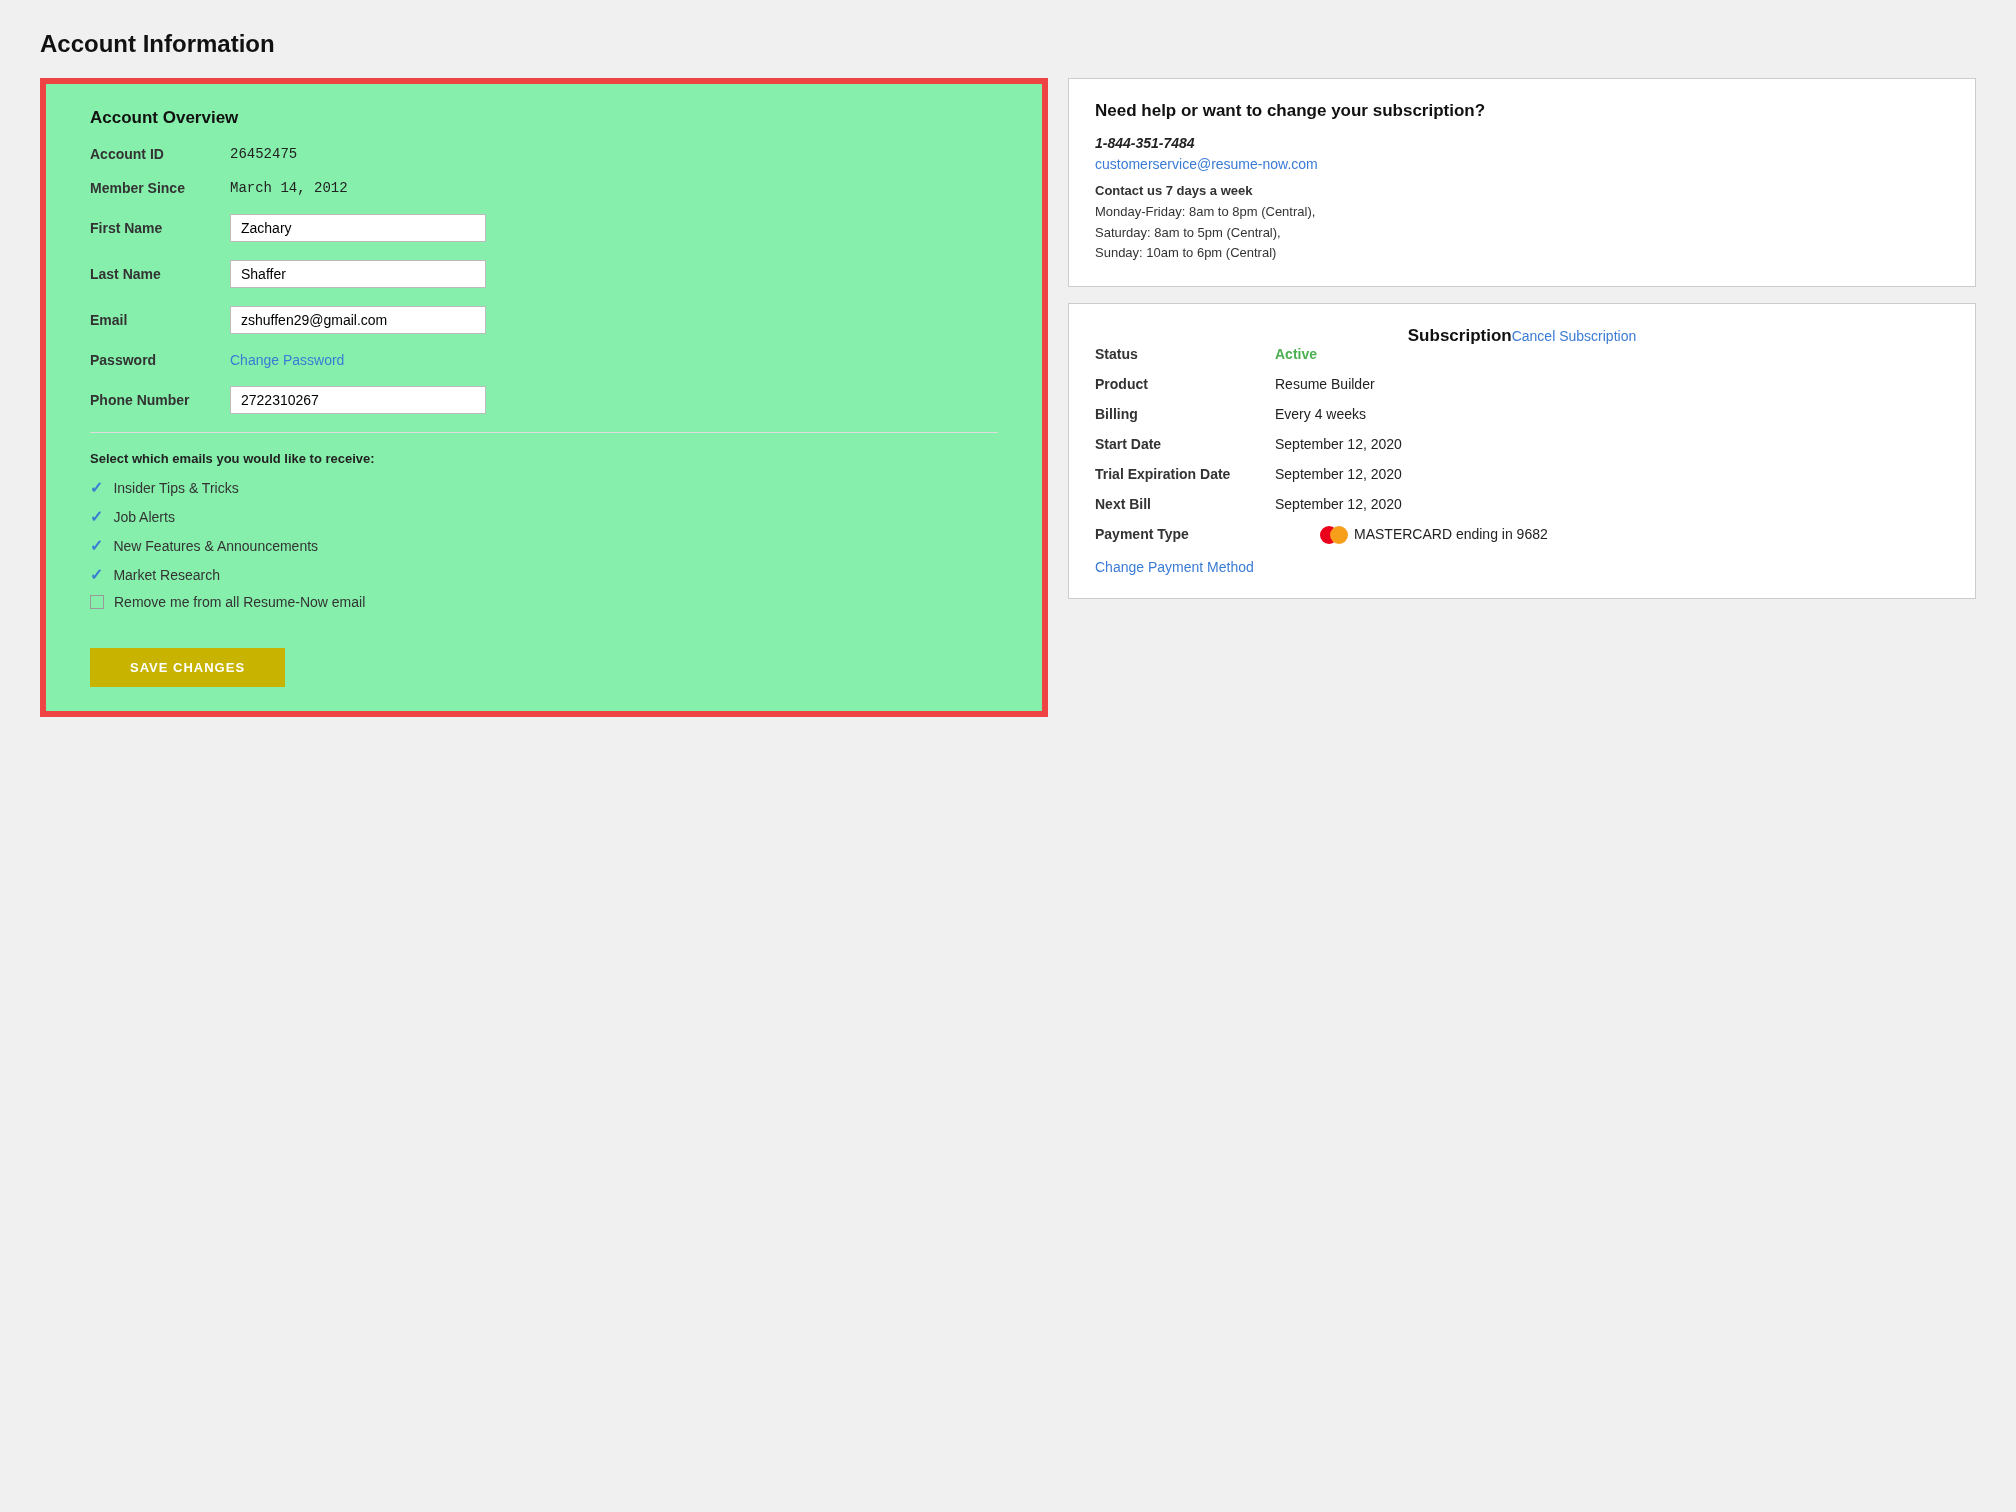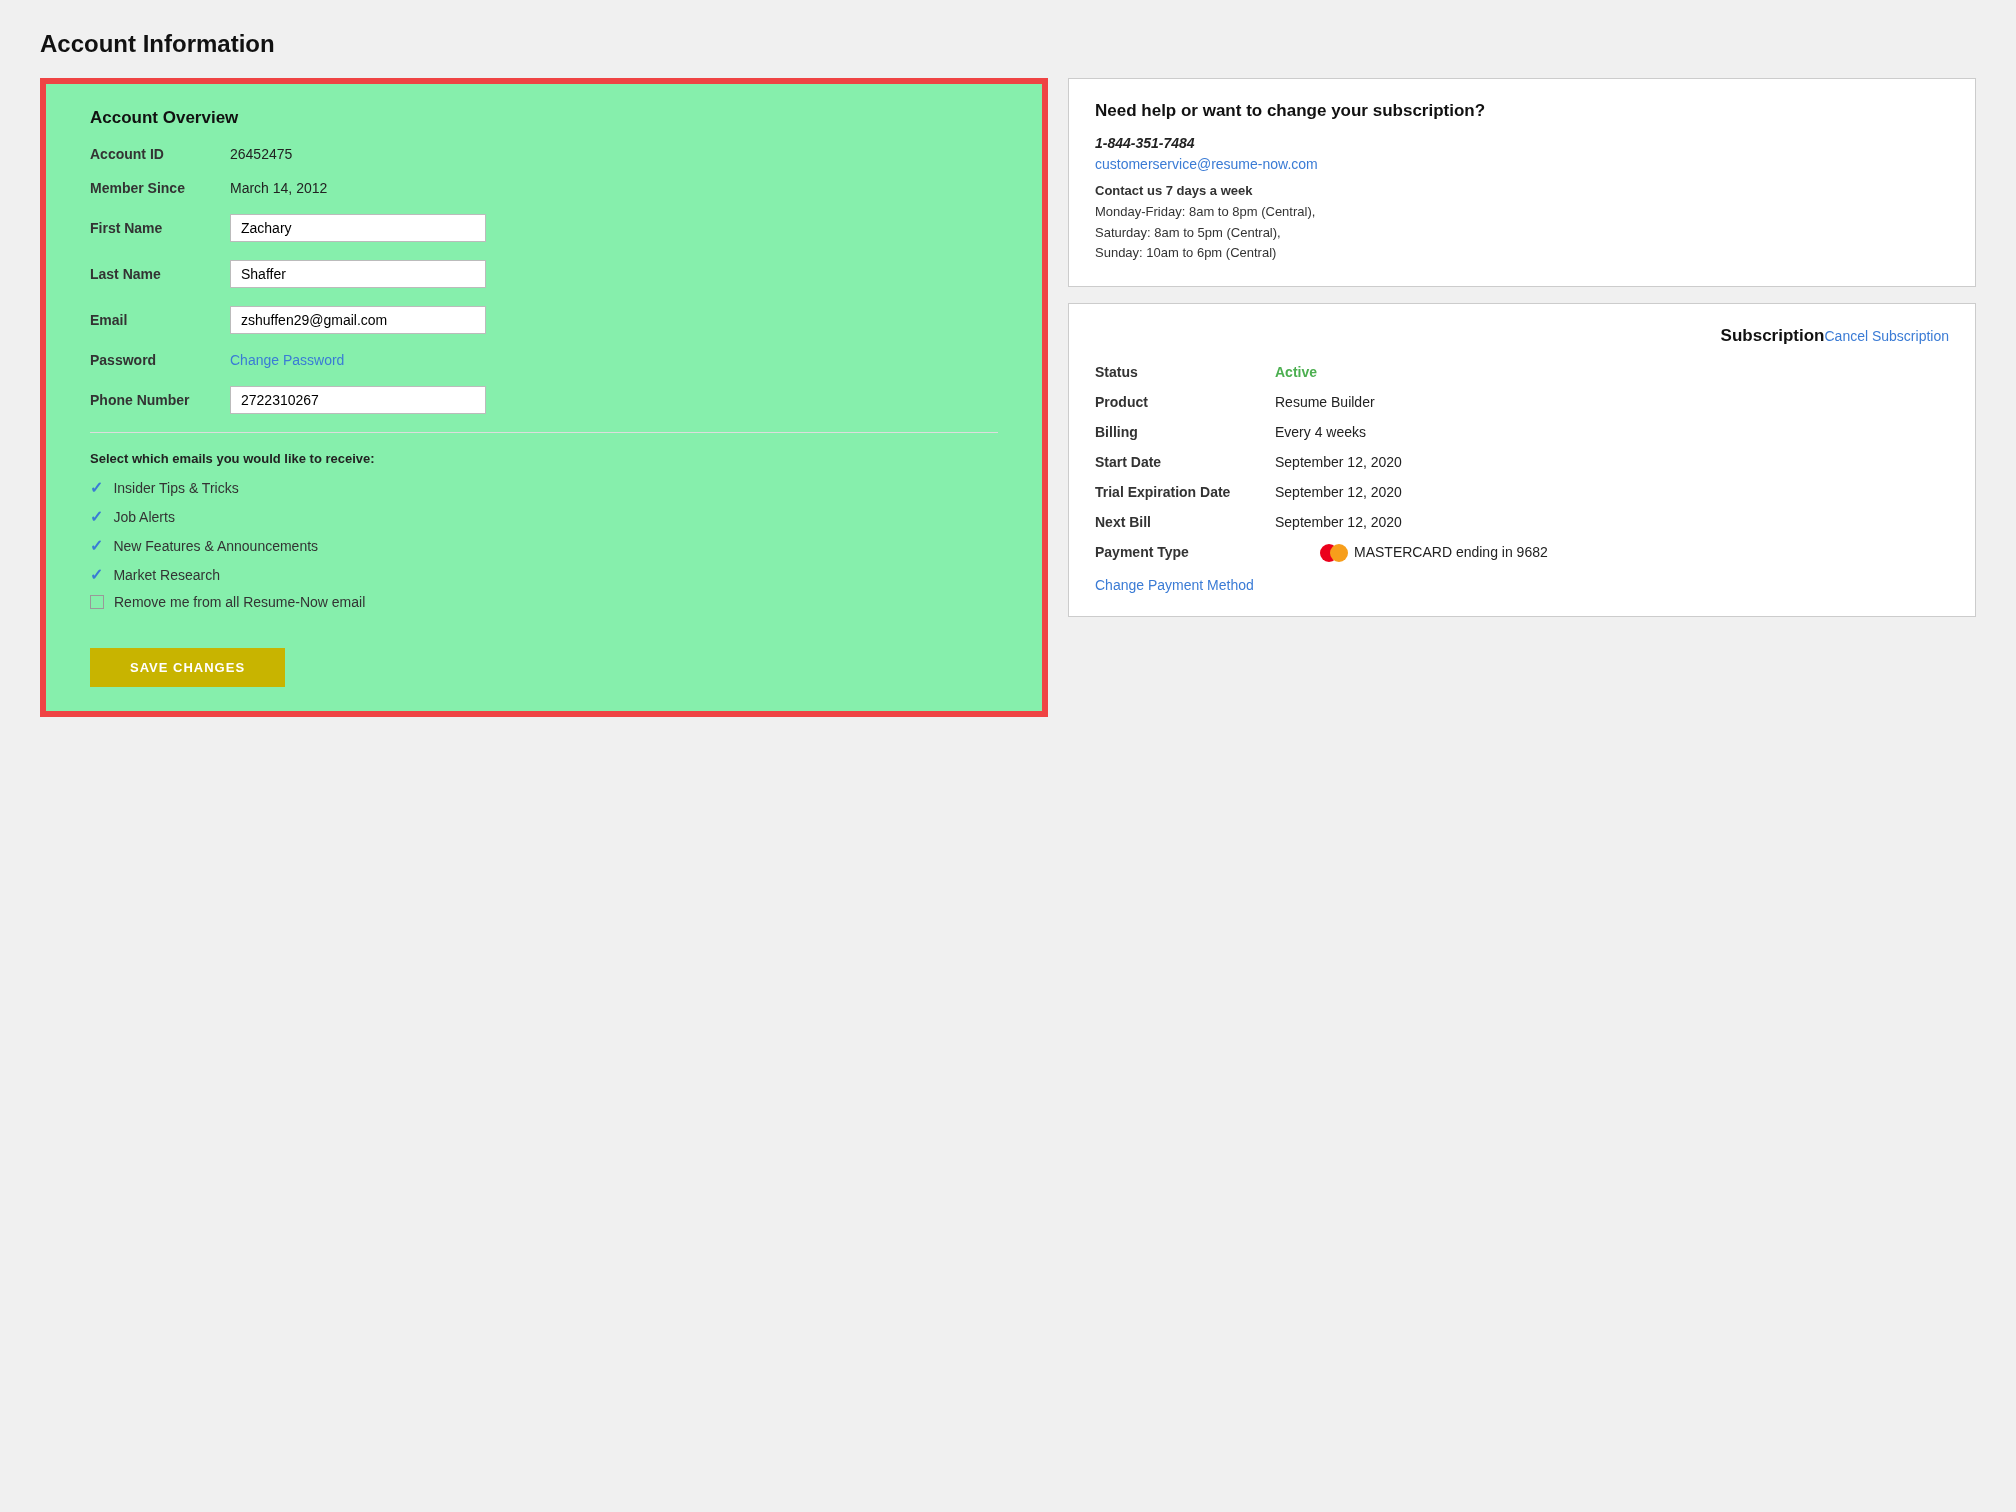--- a/index.html
+++ b/index.html
@@ -57,20 +57,21 @@
     .field-label {
       width: 140px;
       font-weight: bold;
       font-size: 14px;
       color: #333;
       flex-shrink: 0;
     }
     .field-value {
       font-size: 14px;
       color: #222;
+      font-family: Liberation Mono, monospace;
     }
     .field-input {
       border: 1px solid #bbb;
       padding: 5px 10px;
       font-size: 14px;
       width: 256px;
       background: #fff;
     }
     .link-blue {
       color: #3a7bd5;
@@ -139,23 +140,22 @@
       color: #333;
       margin-top: 8px;
       line-height: 1.6;
     }
     .contact-schedule strong {
       font-weight: bold;
     }
     
     .subscription-header {
       display: flex;
-      justify-content: flex-end;
+      justify-content: center;
       align-items: center;
-      margin-bottom: 18px;
     }
     .subscription-title {
       font-size: 17px;
       font-weight: bold;
       color: #111;
     }
     .sub-row {
       display: flex;
       margin-bottom: 14px;
       font-size: 14px;

